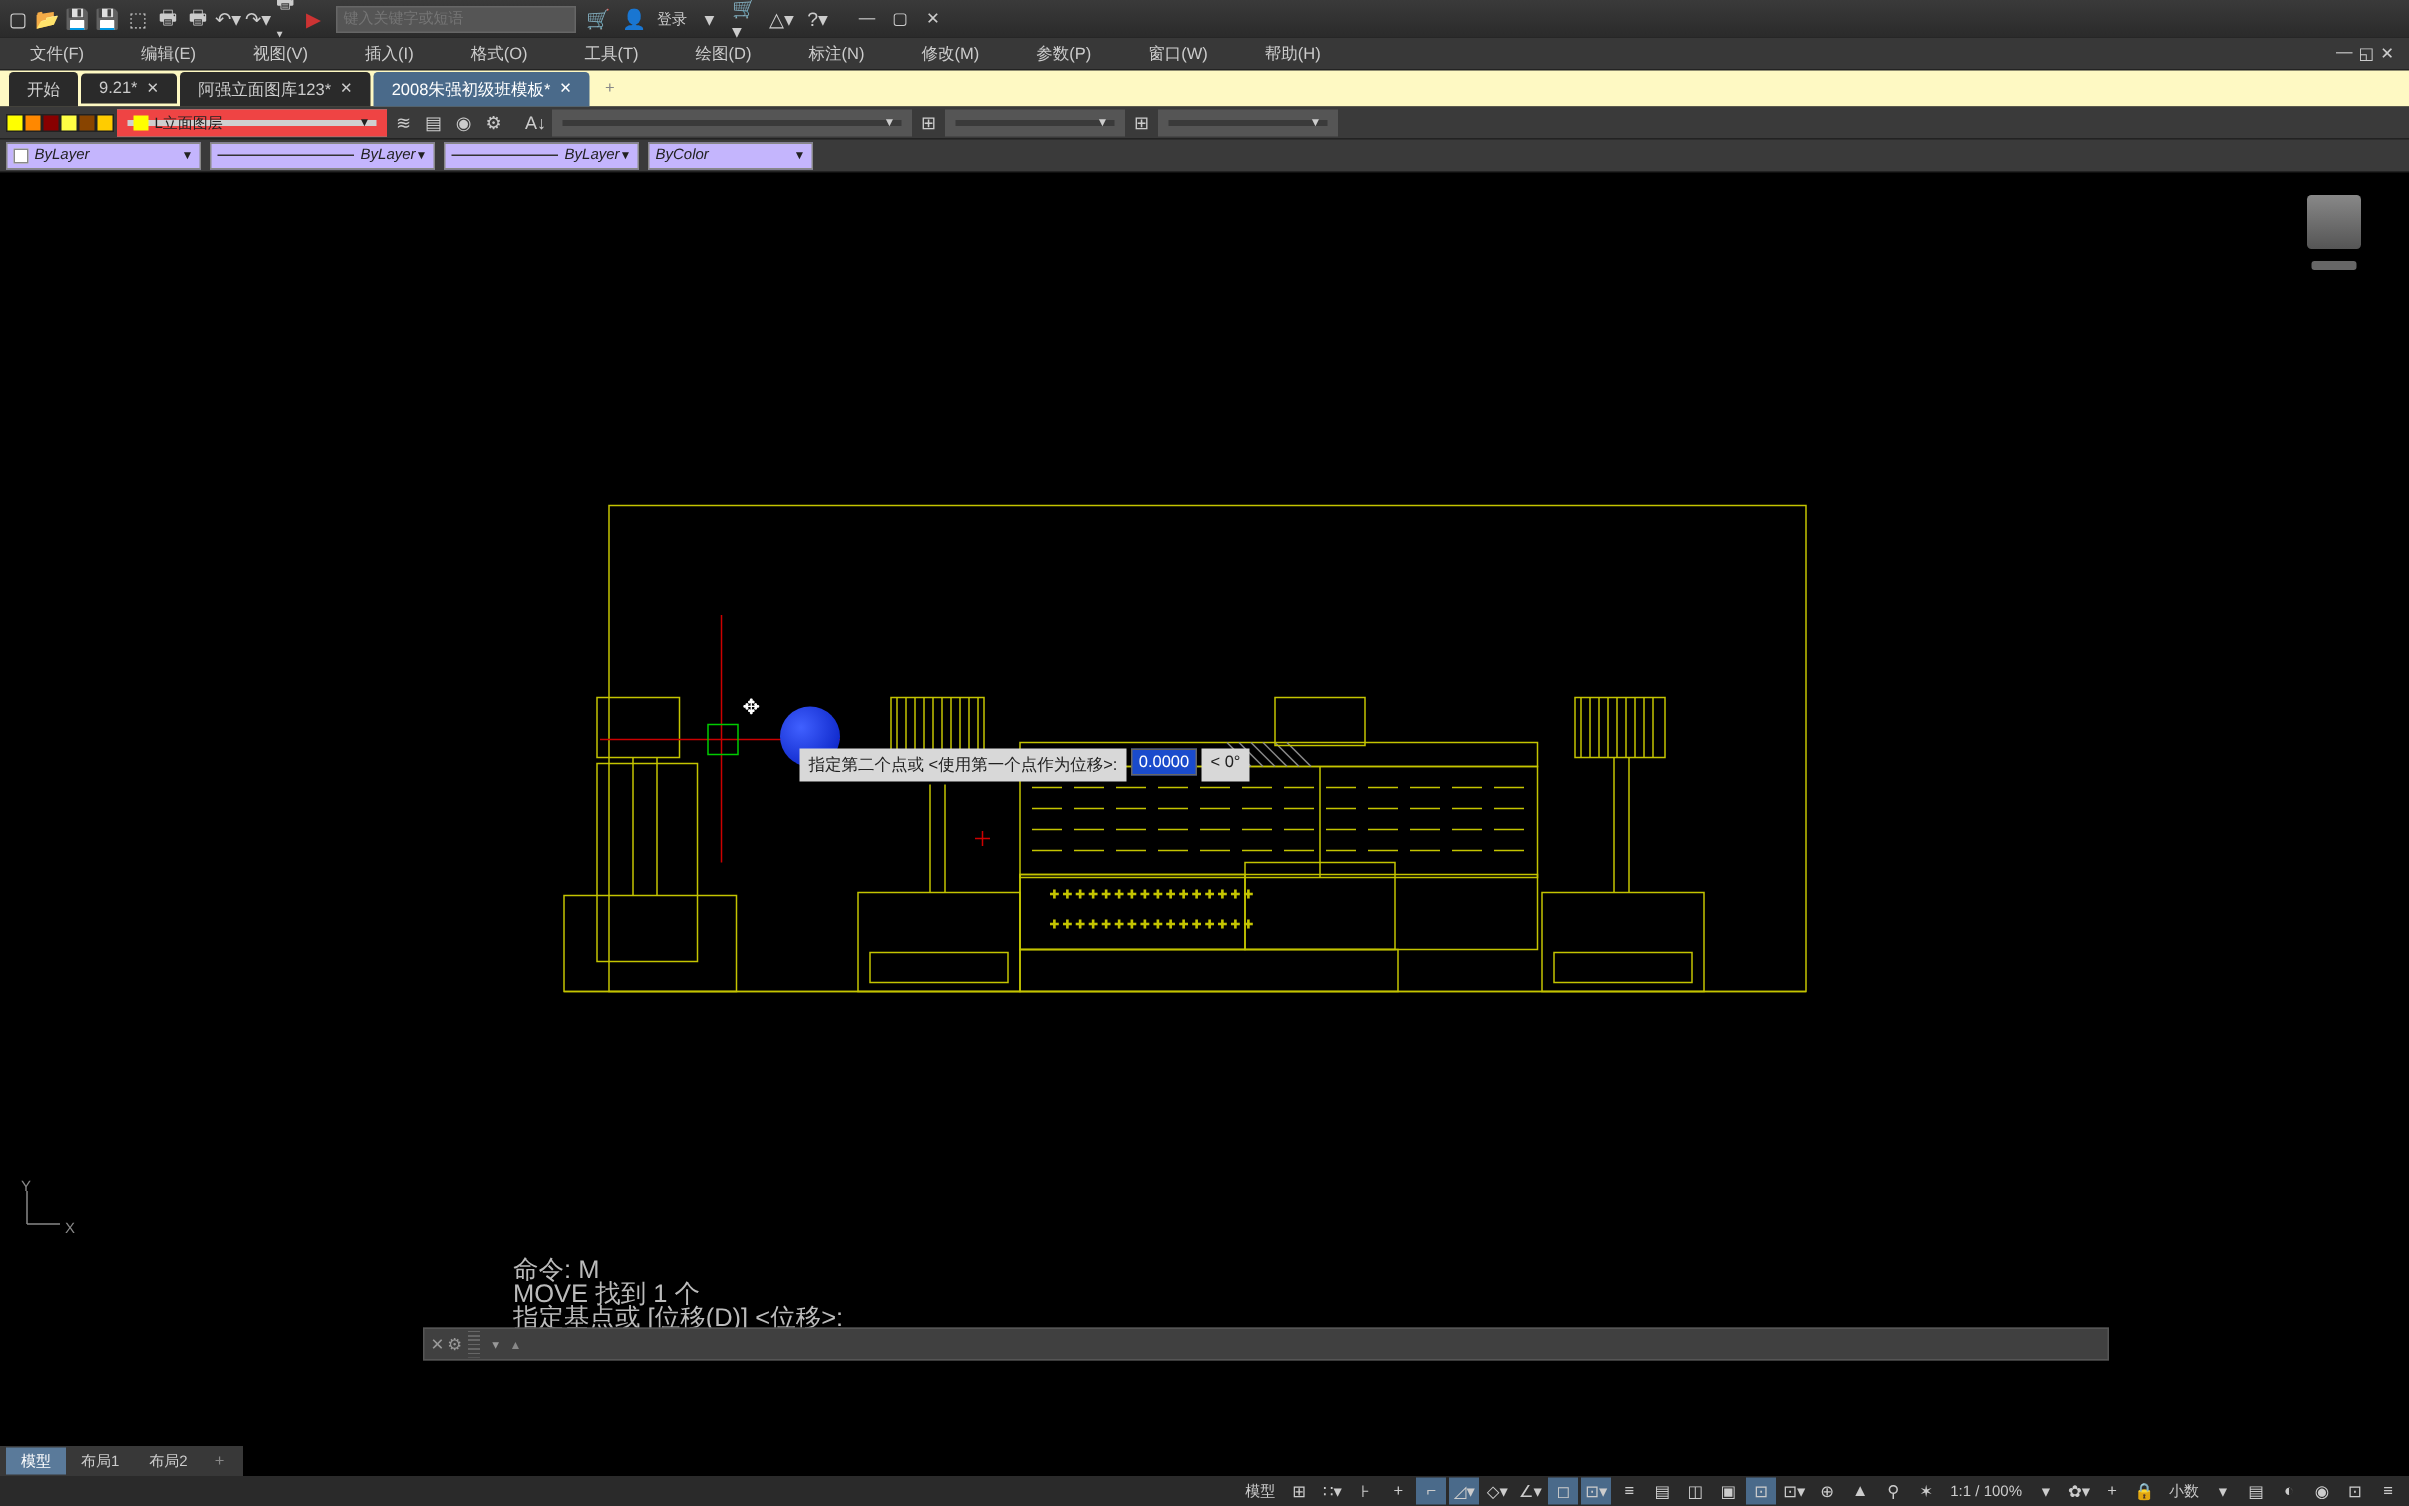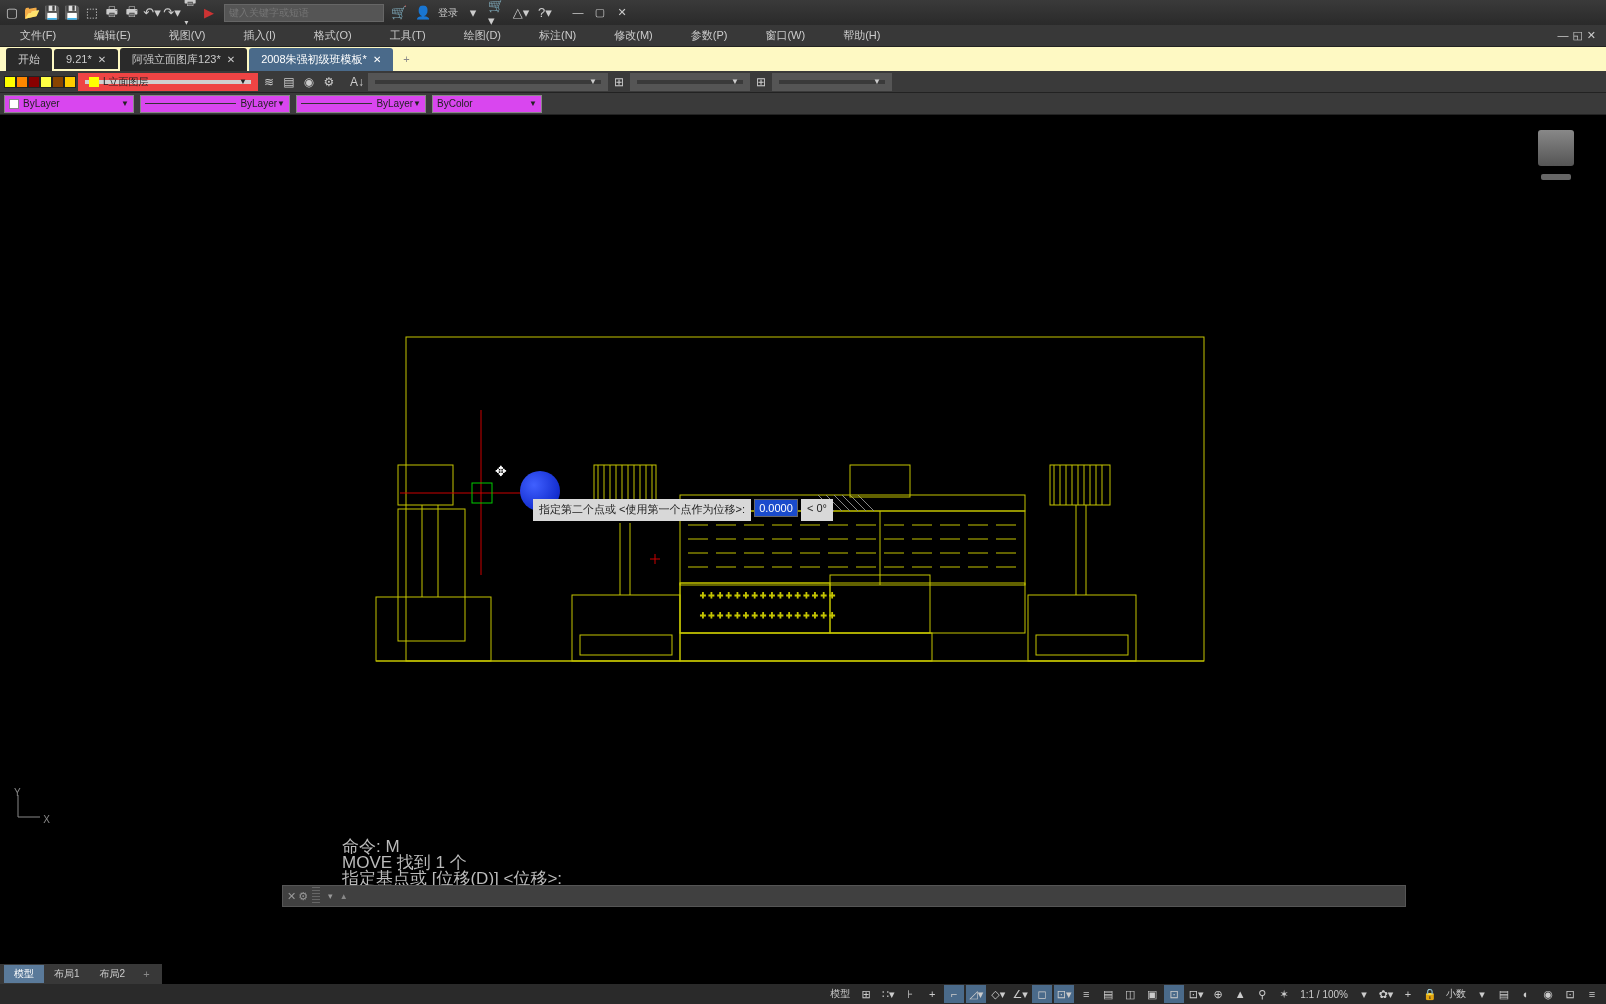--- a/index.html
+++ b/index.html
@@ -32,21 +32,21 @@
 
 .toolbar-row { height: 22px; background: #3a3a3a; display: flex; align-items: center; padding: 0 4px; gap: 2px; border-bottom: 1px solid #222; }
 .layer-colors { display: flex; gap: 0; }
 .layer-colors span { width: 12px; height: 12px; display: inline-block; cursor: pointer; border: 1px solid #222; }
 .dropdown { height: 18px; background: #d0d0d0; border: 7px solid #ef4444; display: flex; align-items: center; padding: 0 4px; font-size: 10px; color: #222; cursor: pointer; }
 .dropdown .arrow { margin-left: auto; font-size: 8px; }
 .tool-icon { width: 18px; height: 18px; display: flex; align-items: center; justify-content: center; cursor: pointer; color: #ccc; font-size: 12px; }
 
 
 .prop-row { height: 22px; background: #3a3a3a; display: flex; align-items: center; padding: 0 4px; gap: 6px; border-bottom: 1px solid #222; }
-.prop-dropdown { height: 18px; width: 130px; background: #d946ef; border: 1px solid #888; display: flex; align-items: center; padding: 0 4px; font-size: 10px; color: #222; cursor: pointer; }
+.prop-dropdown { height: 18px; width: 130px; background: #c4b5fd; border: 1px solid #888; display: flex; align-items: center; padding: 0 4px; font-size: 10px; color: #222; cursor: pointer; font-style: italic; }
 .prop-dropdown .arrow { margin-left: auto; font-size: 8px; }
 .line-preview { flex: 1; height: 1px; background: #333; margin-right: 4px; }
 
 
 .drawing-area { position: relative; width: 100%; height: 724px; background: #000; }
 .drawing-area svg { position: absolute; top: 0; left: 0; }
 
 
 .viewcube { position: absolute; top: 15px; right: 30px; width: 40px; height: 55px; }
 .viewcube-cube { width: 36px; height: 36px; background: linear-gradient(#888, #555); border-radius: 3px; position: relative; margin: 0 auto; }

